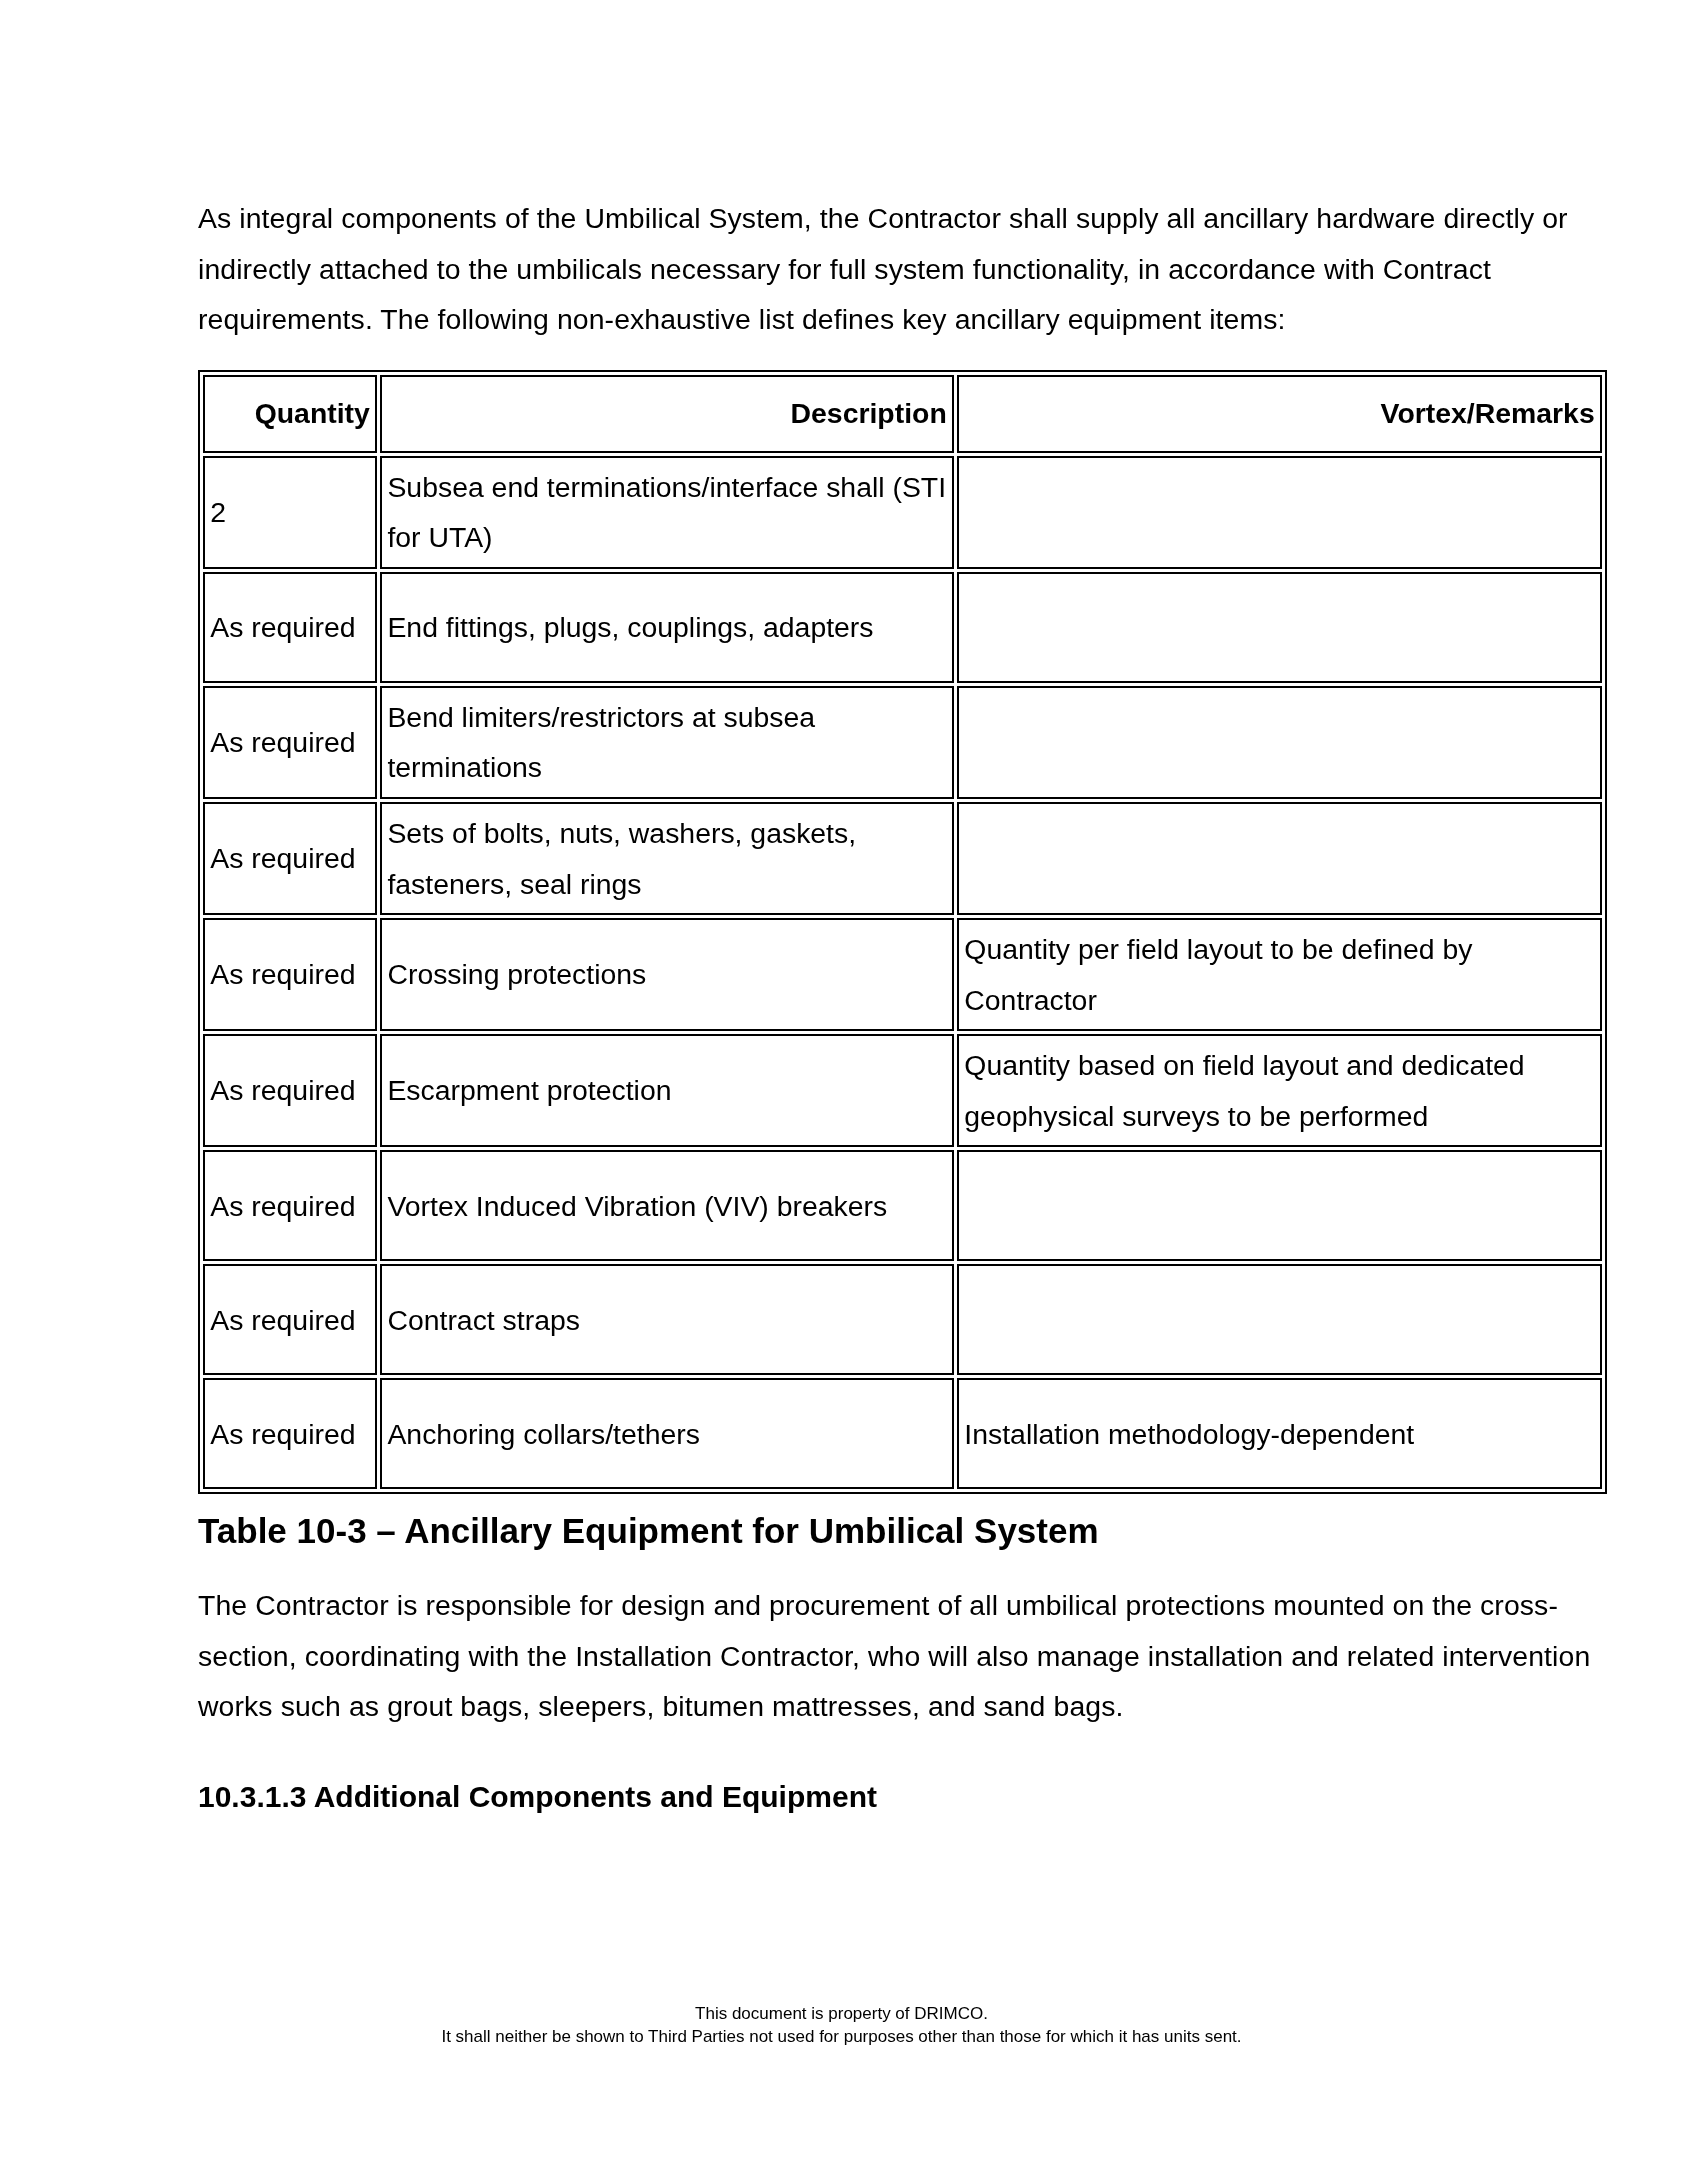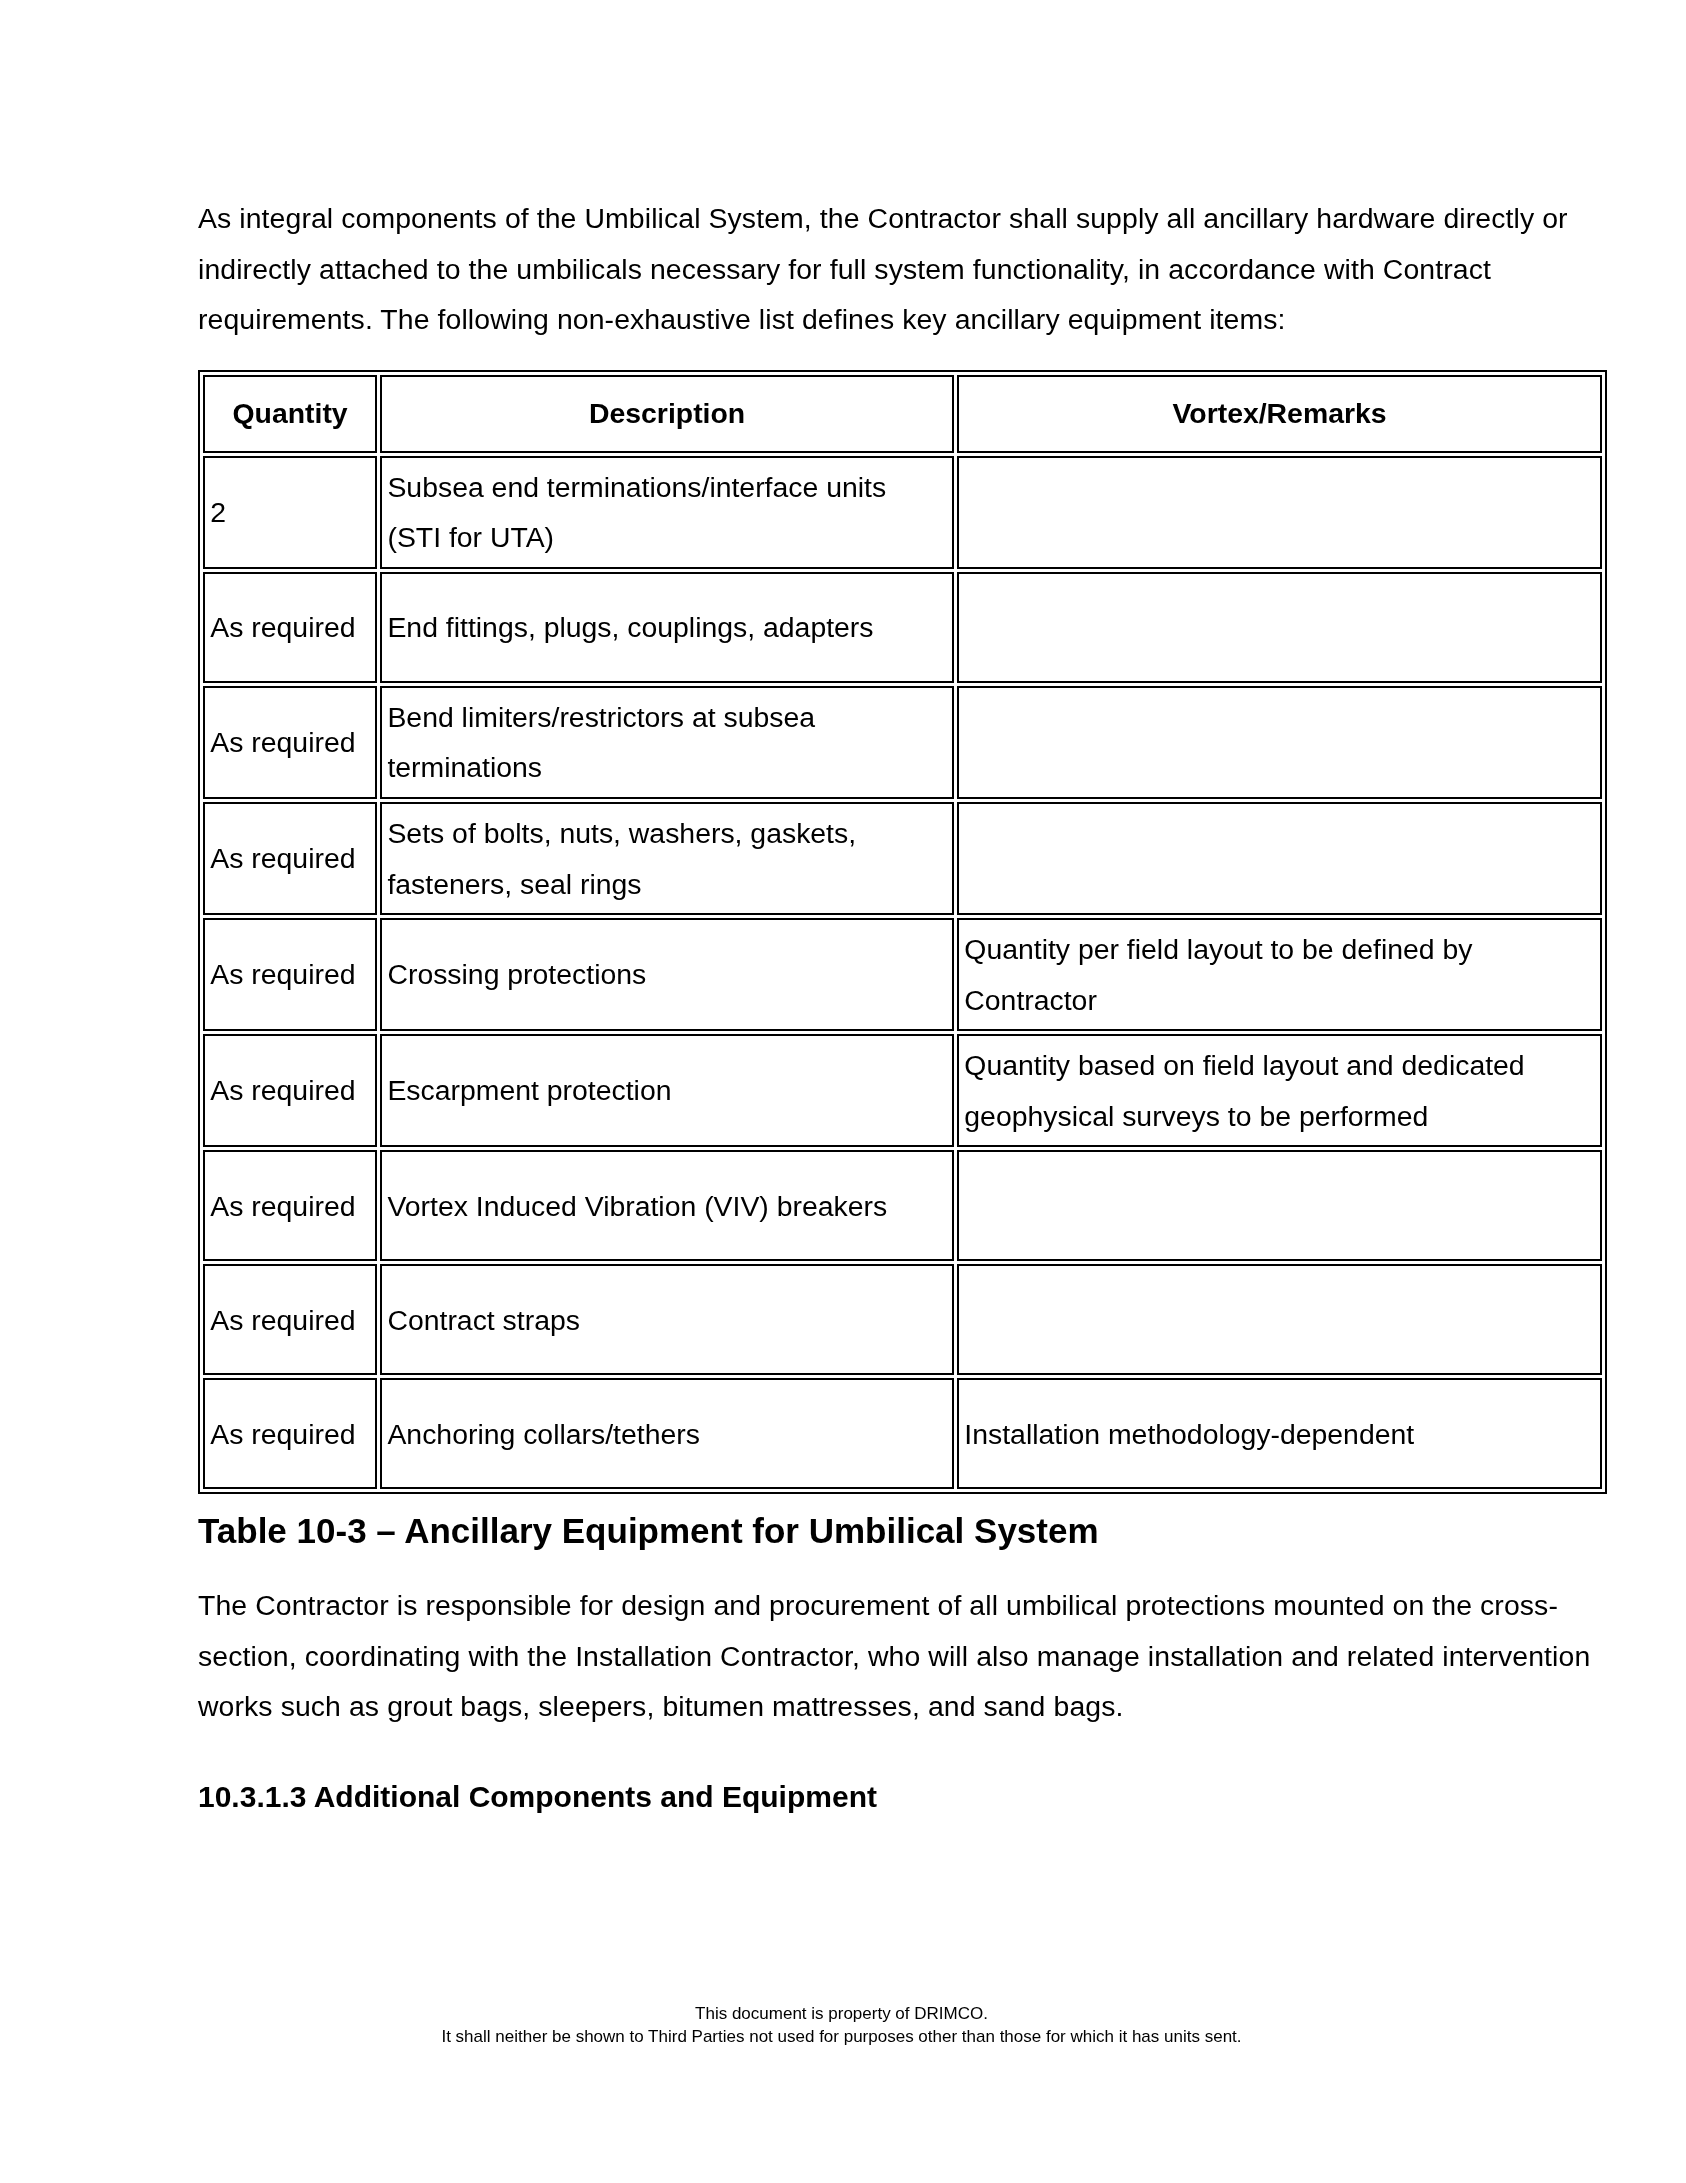--- a/index.html
+++ b/index.html
@@ -36,21 +36,21 @@
   table.equipment-table td {
     border: 2px solid #000000;
     font-size: 28.4px;
     line-height: 1.78;
     padding: 4px 5.3px;
     vertical-align: middle;
     word-wrap: break-word;
   }
   table.equipment-table th {
     font-weight: bold;
-    text-align: center;
+    text-align: right;
     height: 66px;
   }
   table.equipment-table td {
     text-align: left;
     height: 99px;
   }
   col.col-quantity    { width: 12.5%; }
   col.col-description { width: 41.2%; }
   col.col-notes       { width: 46.3%; }
   .table-caption {
@@ -89,21 +89,21 @@
     <thead>
       <tr>
         <th>Quantity</th>
         <th>Description</th>
         <th>Vortex/Remarks</th>
       </tr>
     </thead>
     <tbody>
       <tr>
         <td>2</td>
-        <td>Subsea end terminations/interface units (STI for UTA)</td>
+        <td>Subsea end terminations/interface shall (STI for UTA)</td>
         <td></td>
       </tr>
       <tr>
         <td>As required</td>
         <td>End fittings, plugs, couplings, adapters</td>
         <td></td>
       </tr>
       <tr>
         <td>As required</td>
         <td>Bend limiters/restrictors at subsea terminations</td>

